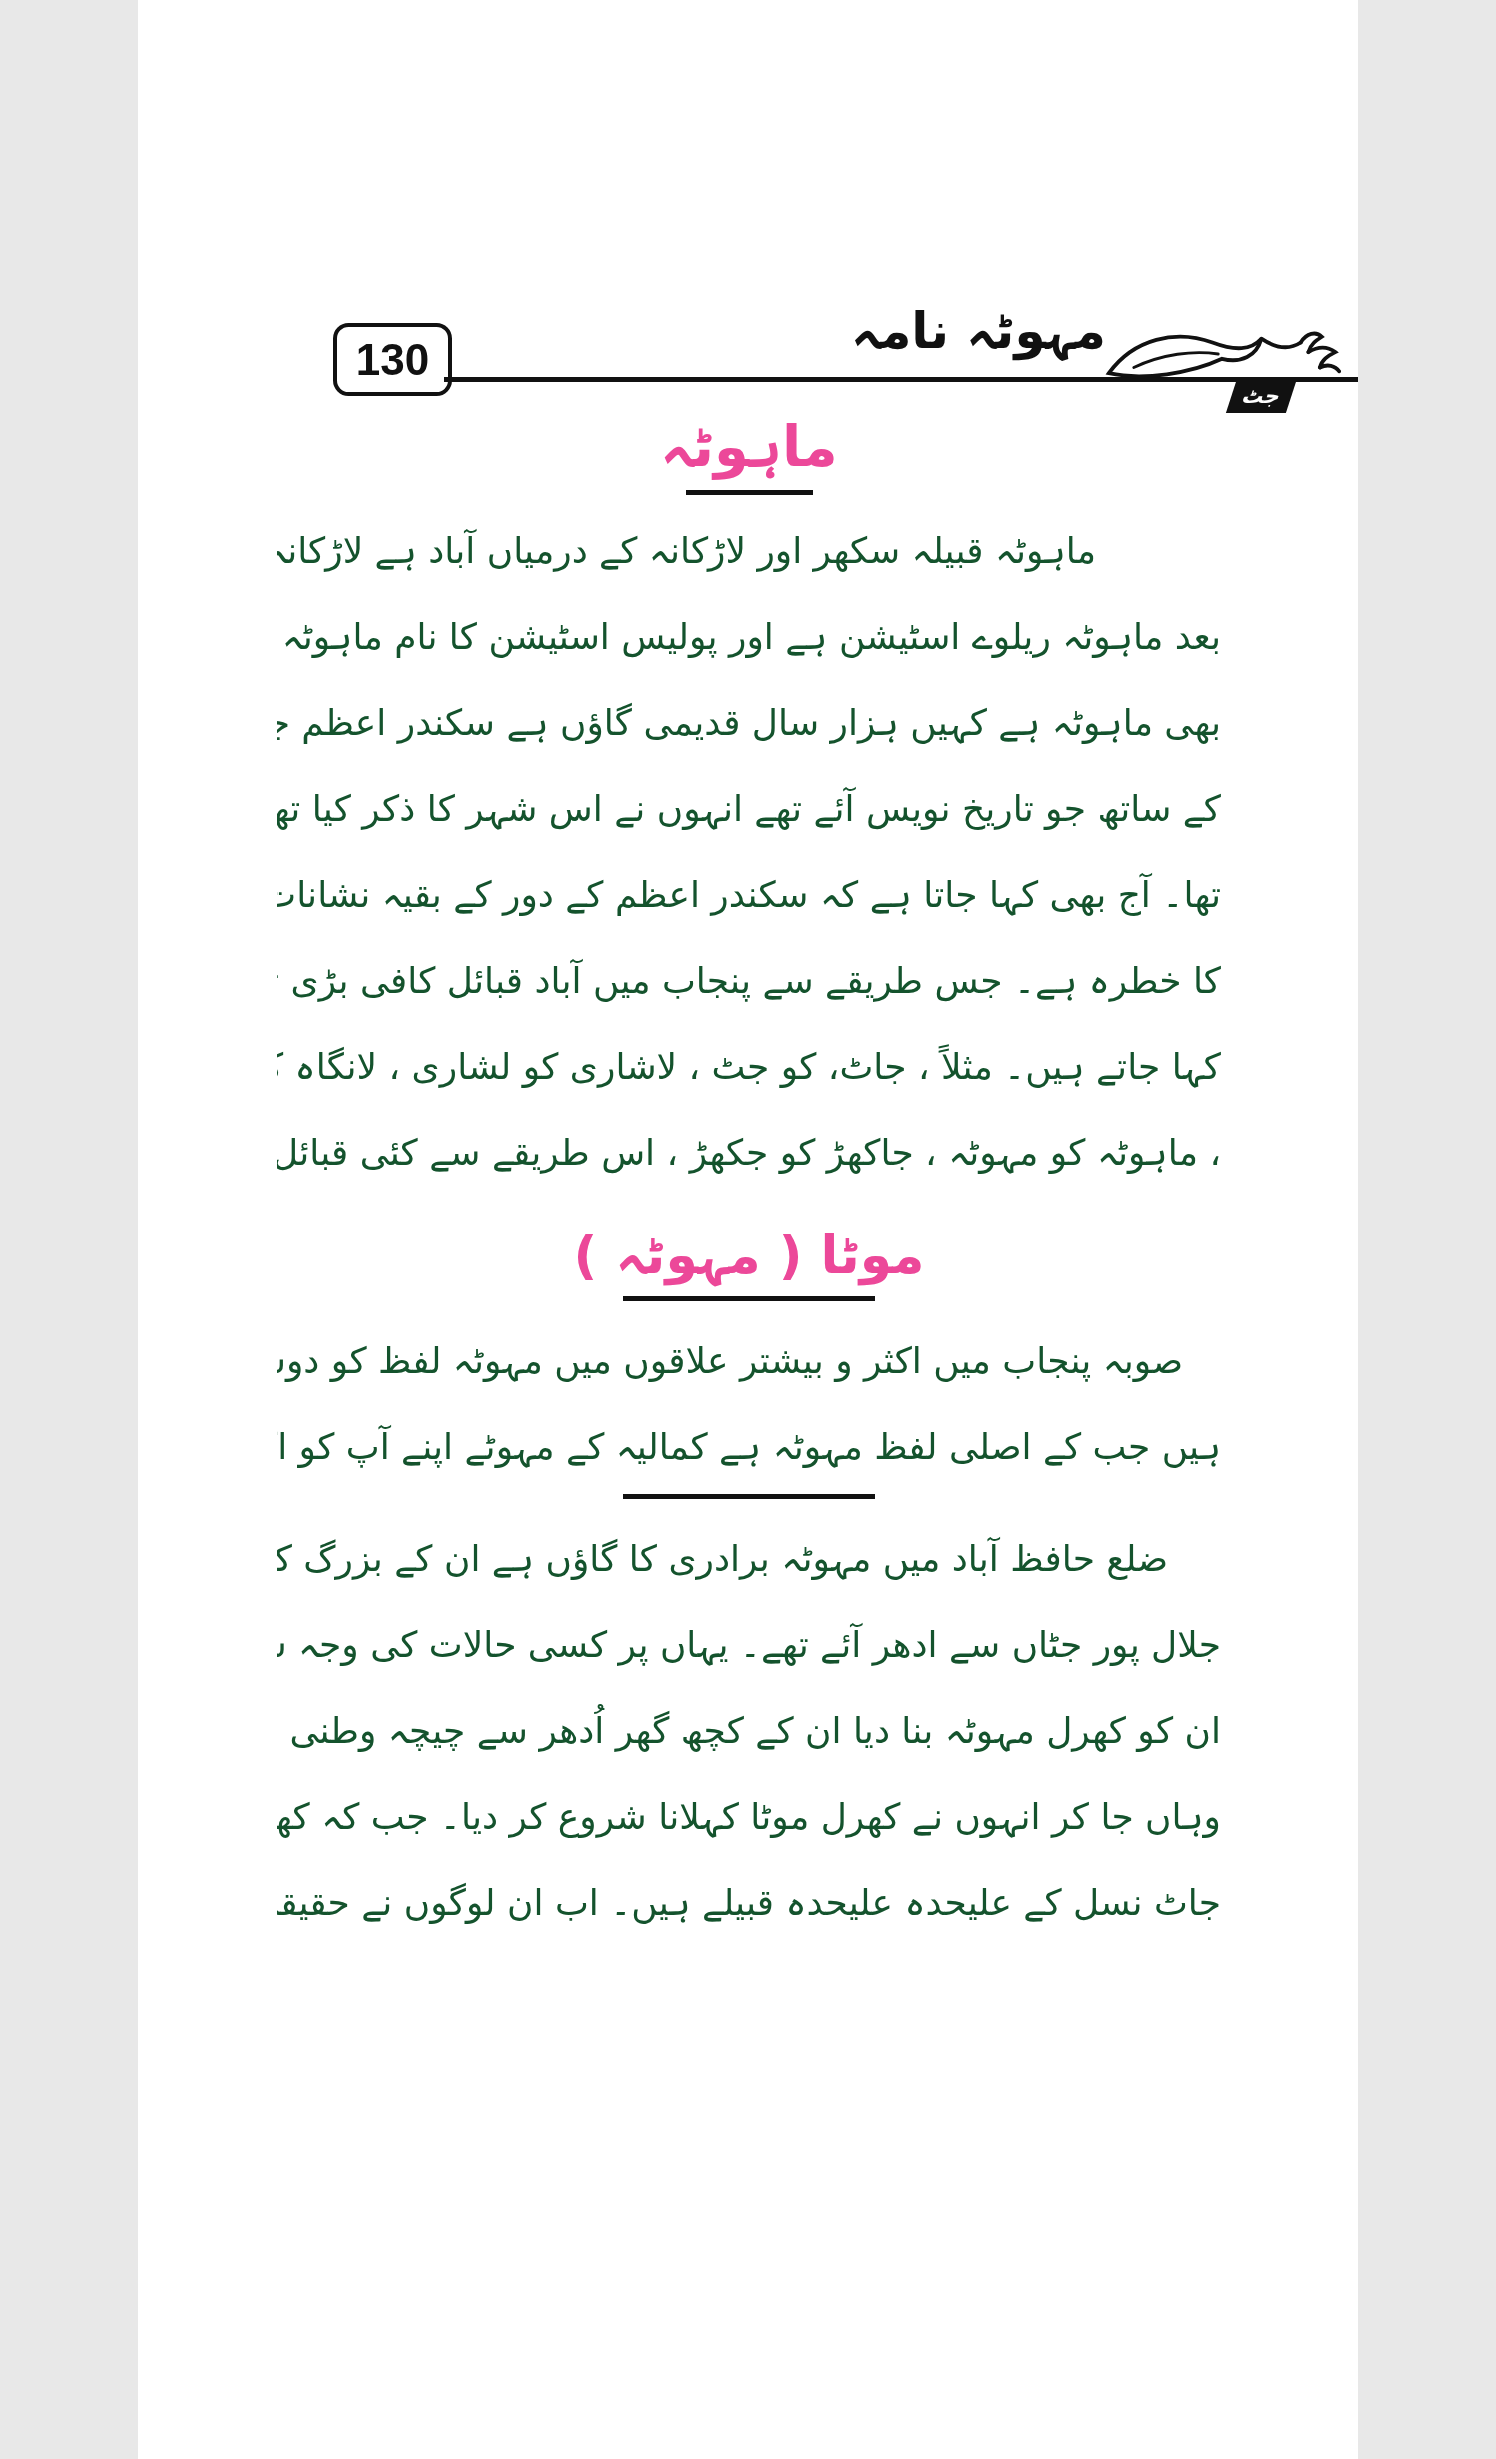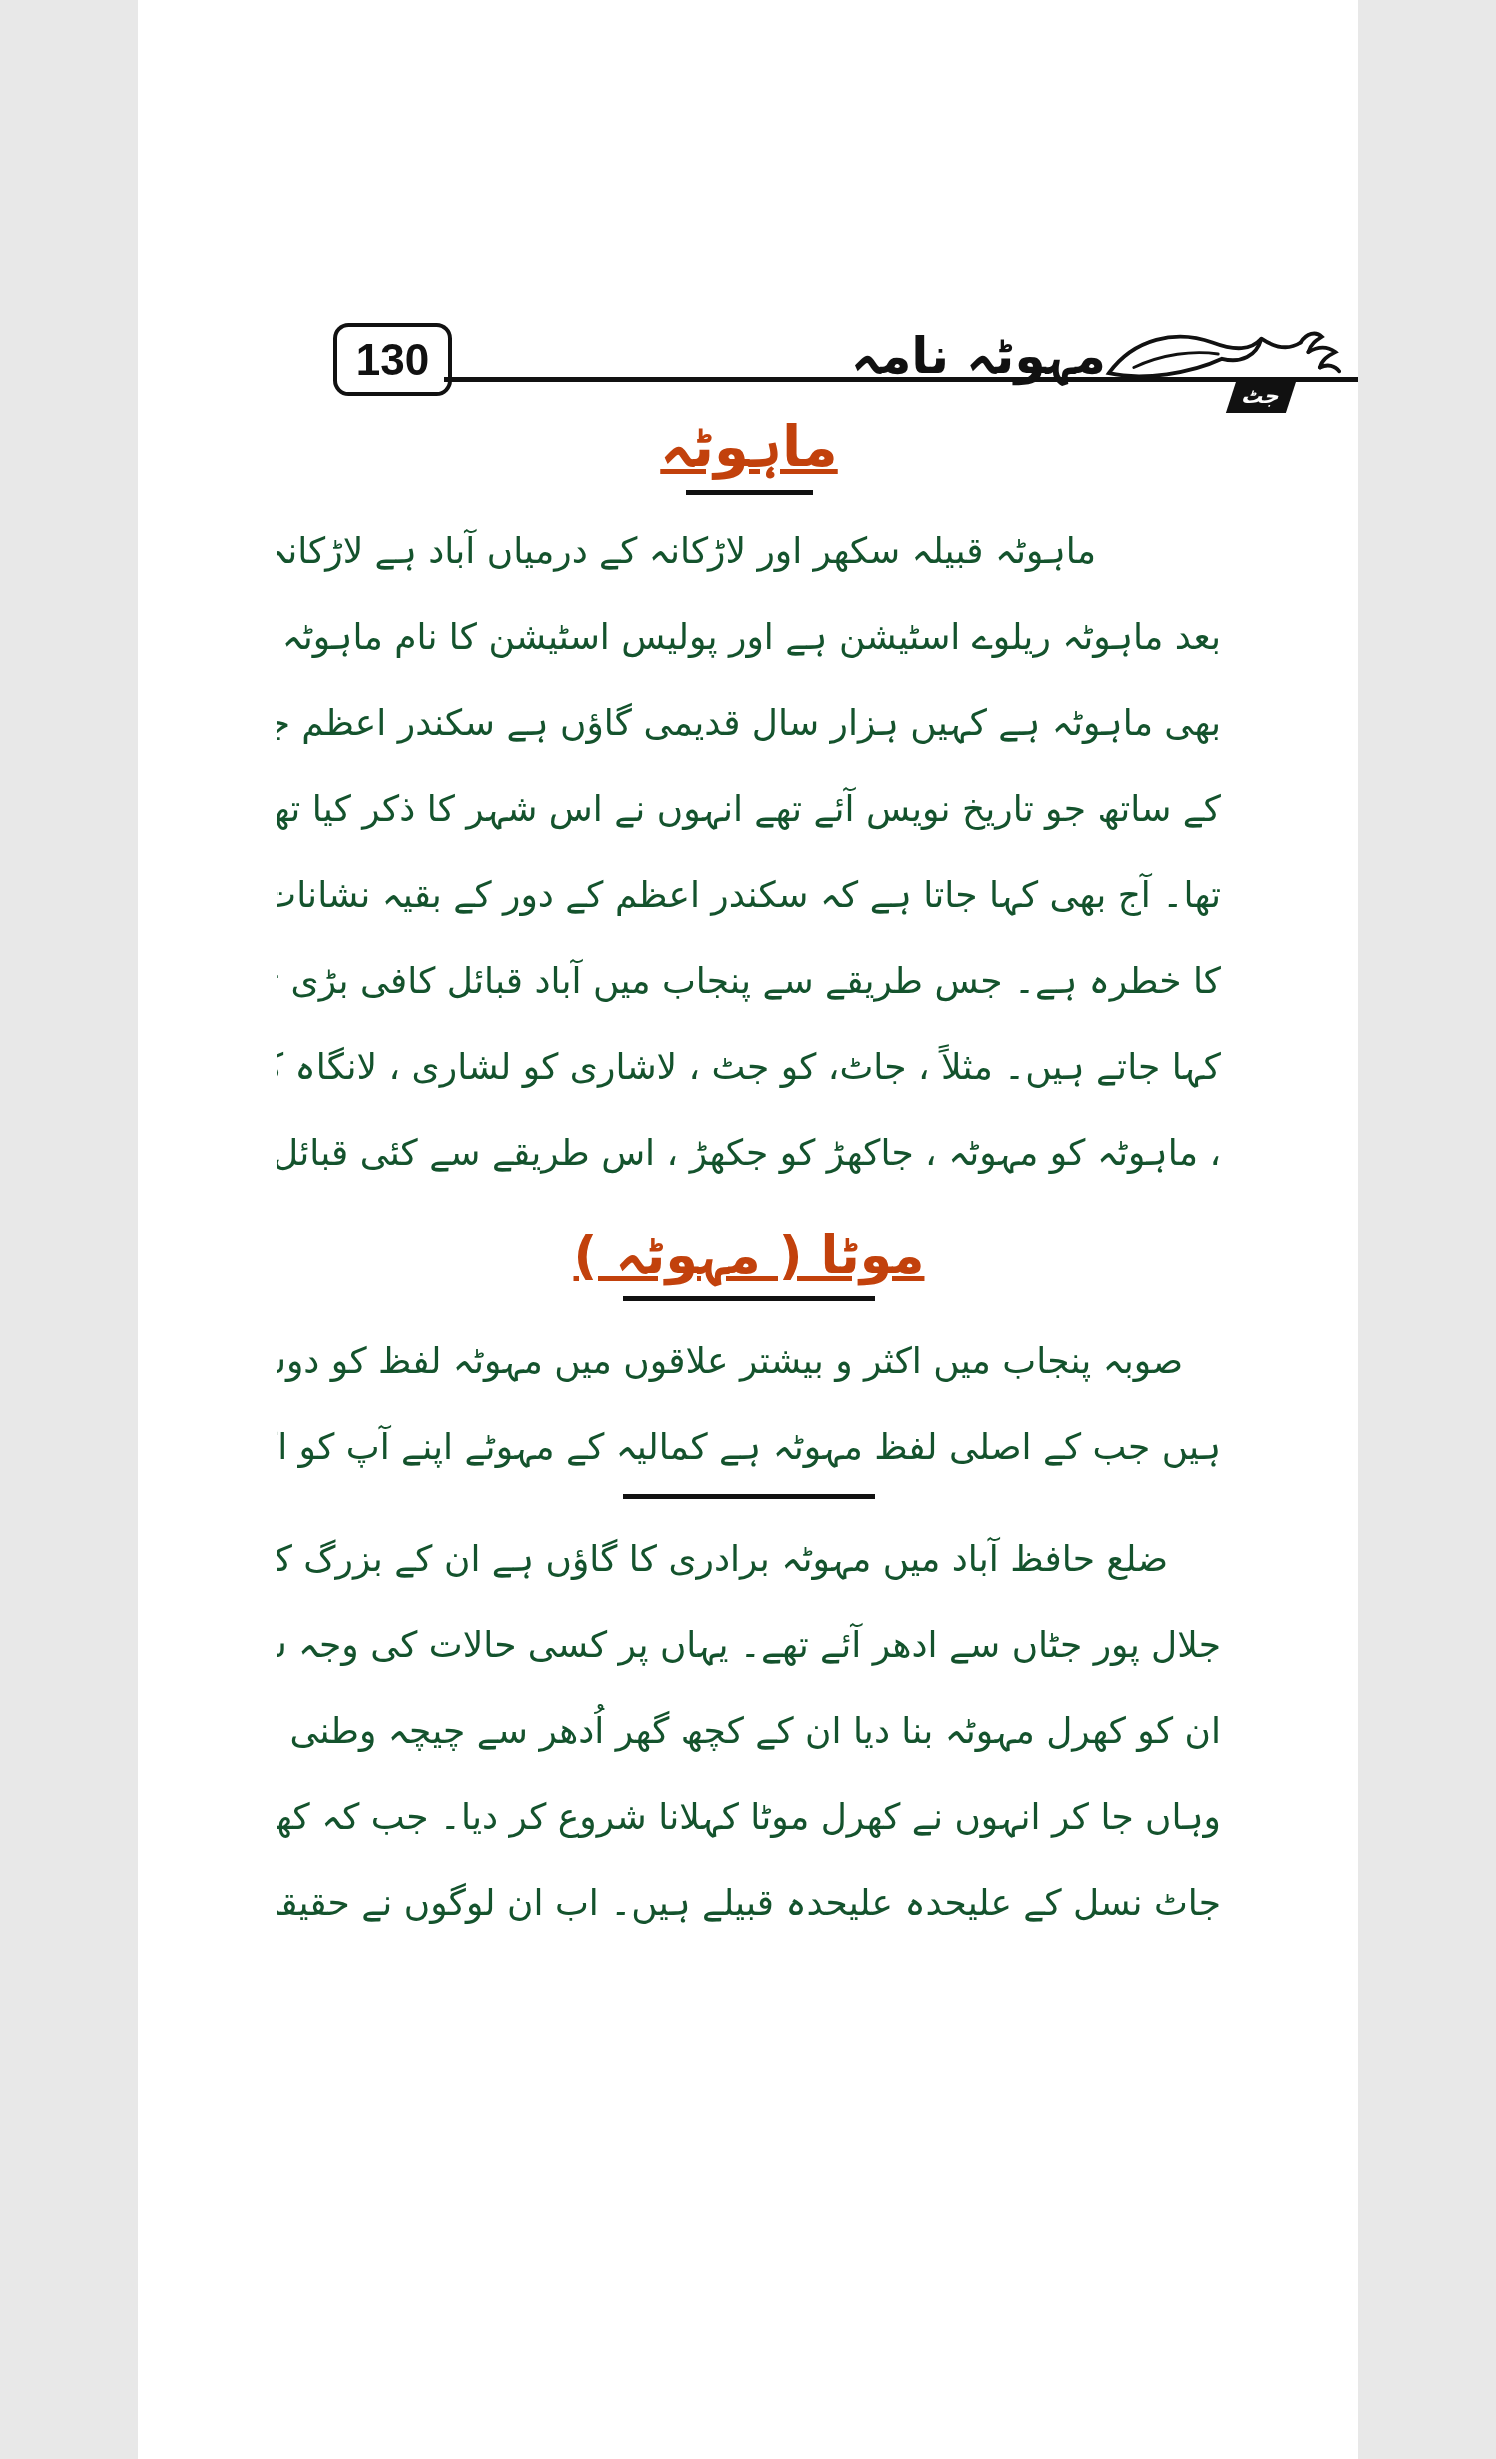--- a/index.html
+++ b/index.html
@@ -22,21 +22,21 @@
   }
   .page-number{
     font-family:"Liberation Sans",sans-serif;
     font-weight:bold;font-size:44px;line-height:1;color:#111;
   }
   .header-rule{
     position:absolute;left:306px;top:377px;
     width:958px;height:4.8px;background:#111;
   }
   .book-title{
-    position:absolute;right:252px;top:329px;
+    position:absolute;right:252px;top:304px;
     direction:rtl;
     font-size:50px;font-weight:bold;line-height:1.1;color:#111;
     white-space:nowrap;
   }
   .header-flourish{
     position:absolute;right:17.3px;top:325px;width:236px;height:60px;
   }
   .header-tab{
     position:absolute;left:1093px;top:382px;
     background:#111;color:#fff;
@@ -45,23 +45,22 @@
     padding:3.8px 11.5px 5.8px 11.5px;
     transform:skewX(-18deg);
   }
   
   .content{
     position:absolute;top:408px;left:139px;right:137px;
   }
   .section-heading{
     direction:rtl;
     text-align:center;
-    font-size:56px;font-weight:bold;line-height:1.4;color:#c2410c;
+    font-size:56px;font-weight:bold;line-height:1.4;color:#ec4899;
     margin:0;
-    text-decoration:underline;
   }
   .section-heading.h2{font-size:52px;margin-top:23px;}
   .heading-underline{
     height:4.8px;background:#111;border:none;
     margin:3.8px auto 13.4px auto;
   }
   .u1{width:127px;}
   .u2{width:252px;margin-bottom:17.3px;}
   .para{margin:0;padding:0;}
   .text-line{

